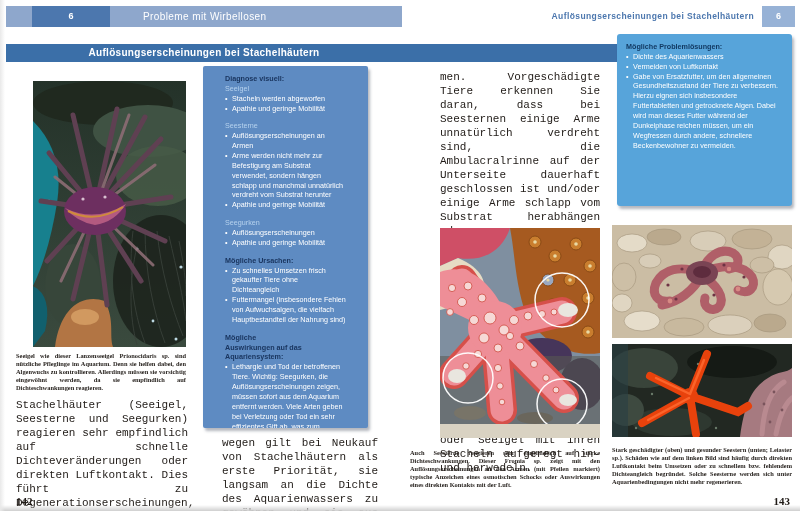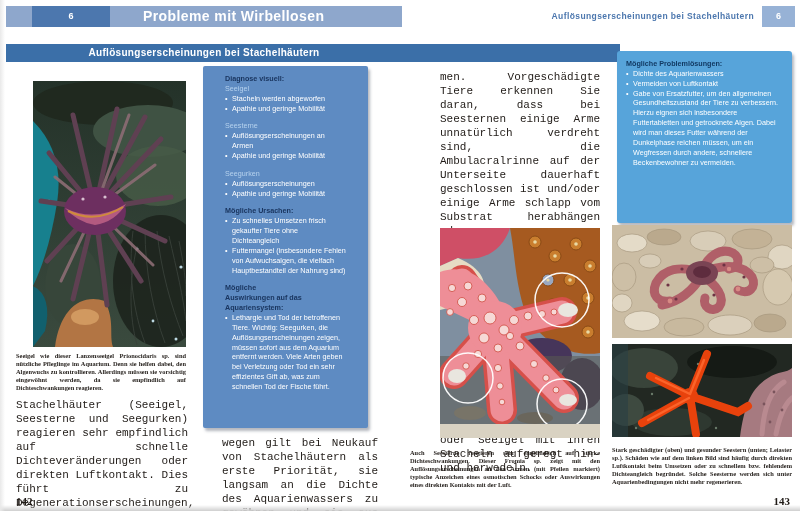--- a/index.html
+++ b/index.html
@@ -5,21 +5,21 @@
   html,body{margin:0;padding:0;background:#ffffff;}
   .spread{
     position:relative;width:800px;height:511px;background:#ffffff;overflow:hidden;
     font-family:"Liberation Sans",sans-serif;
   }
   
   .hdr-bar-left{position:absolute;left:6px;top:6px;width:396px;height:21px;background:#8ea7cc;}
   .hdr-num-dark{position:absolute;left:26px;top:0;width:78px;height:21px;background:#4c77ae;
     color:#fff;font-size:9px;font-weight:bold;text-align:center;line-height:21px;}
   .hdr-label{position:absolute;left:137px;top:0;height:36px;line-height:21px;color:#ffffff;
-    font-size:14px;font-weight:700;letter-spacing:.4px;}
+    font-size:10px;font-weight:400;letter-spacing:.4px;}
   .hdr-right-label{position:absolute;right:46px;top:6px;height:21px;line-height:21px;color:#4c77ae;
     font-size:8.5px;font-weight:600;letter-spacing:.4px;}
   .hdr-num-light{position:absolute;left:762px;top:6px;width:33px;height:21px;background:#97b2d6;
     color:#fff;font-size:9px;font-weight:bold;text-align:center;line-height:21px;}
   
   .title-bar{position:absolute;left:6px;top:44px;width:614px;height:18px;background:#3b6fa8;}
   .title-bar span{position:absolute;left:0;top:0;width:396px;text-align:center;color:#ffffff;
     font-size:10px;font-weight:bold;line-height:18px;letter-spacing:.3px;}
   
   .photo{position:absolute;overflow:hidden;}
@@ -29,21 +29,21 @@
     font-size:6.4px;line-height:1.24;color:#241f1b;text-align:justify;}
   .para{position:absolute;font-family:Liberation Mono, monospace;font-size:11px;line-height:1.27;
     color:#201b17;text-align:justify;}
   .pagenum{position:absolute;font-family:"Liberation Serif",serif;font-weight:bold;
     font-size:11px;color:#201b17;}
   
   .box{position:absolute;color:#ffffff;font-size:7.2px;line-height:1.37;overflow:hidden;
     box-shadow:2px 3px 3px rgba(40,50,70,.35);}
   .box-left{left:203px;top:66px;width:165px;height:362px;background:#5e8bc2;
     padding:8px 22px;box-sizing:border-box;border-radius:2px;}
-  .box-right{left:617px;top:51px;width:175px;height:172px;background:#57a4da;
+  .box-right{left:617px;top:34px;width:175px;height:172px;background:#57a4da;
     padding:8px 9px;box-sizing:border-box;border-radius:3px;}
   .box-title{font-weight:bold;color:#1a3660;}
   .box-right .box-title{color:#123a63;}
   .box-sub{color:#b6d2ee;}
   .bullet{position:relative;padding-left:7px;}
   .bullet::before{content:"\2022";position:absolute;left:0;top:0;}
   .gap{height:8px;}
   
   .edge-bottom{position:absolute;left:0;bottom:0;width:800px;height:6px;
     background:linear-gradient(to bottom,rgba(255,255,255,0),#cfcfcf);}
@@ -137,20 +137,21 @@
   <div class="pagenum" style="left:16px;top:495px;">142</div>
 
   <aside class="box box-left">
     <div class="box-title">Diagnose visuell:</div>
     <div class="box-sub">Seeigel</div>
     <div class="bullet">Stacheln werden abgeworfen</div>
     <div class="bullet">Apathie und geringe Mobilität</div>
     <div class="gap"></div>
     <div class="box-sub">Seesterne</div>
     <div class="bullet">Auflösungserscheinungen an Armen</div>
+    <div class="bullet">Arme werden nicht mehr zur Befestigung am Substrat verwendet, sondern hängen schlapp und manchmal unnatürlich verdreht vom Substrat herunter</div>
     <div class="bullet">Apathie und geringe Mobilität</div>
     <div class="gap"></div>
     <div class="box-sub">Seegurken</div>
     <div class="bullet">Auflösungserscheinungen</div>
     <div class="bullet">Apathie und geringe Mobilität</div>
     <div class="gap"></div>
     <div class="box-title">Mögliche Ursachen:</div>
     <div class="bullet">Zu schnelles Umsetzen frisch gekaufter Tiere ohne Dichteangleich</div>
     <div class="bullet">Futtermangel (insbesondere Fehlen von Aufwuchsalgen, die vielfach Hauptbestandteil der Nahrung sind)</div>
     <div class="gap"></div>

